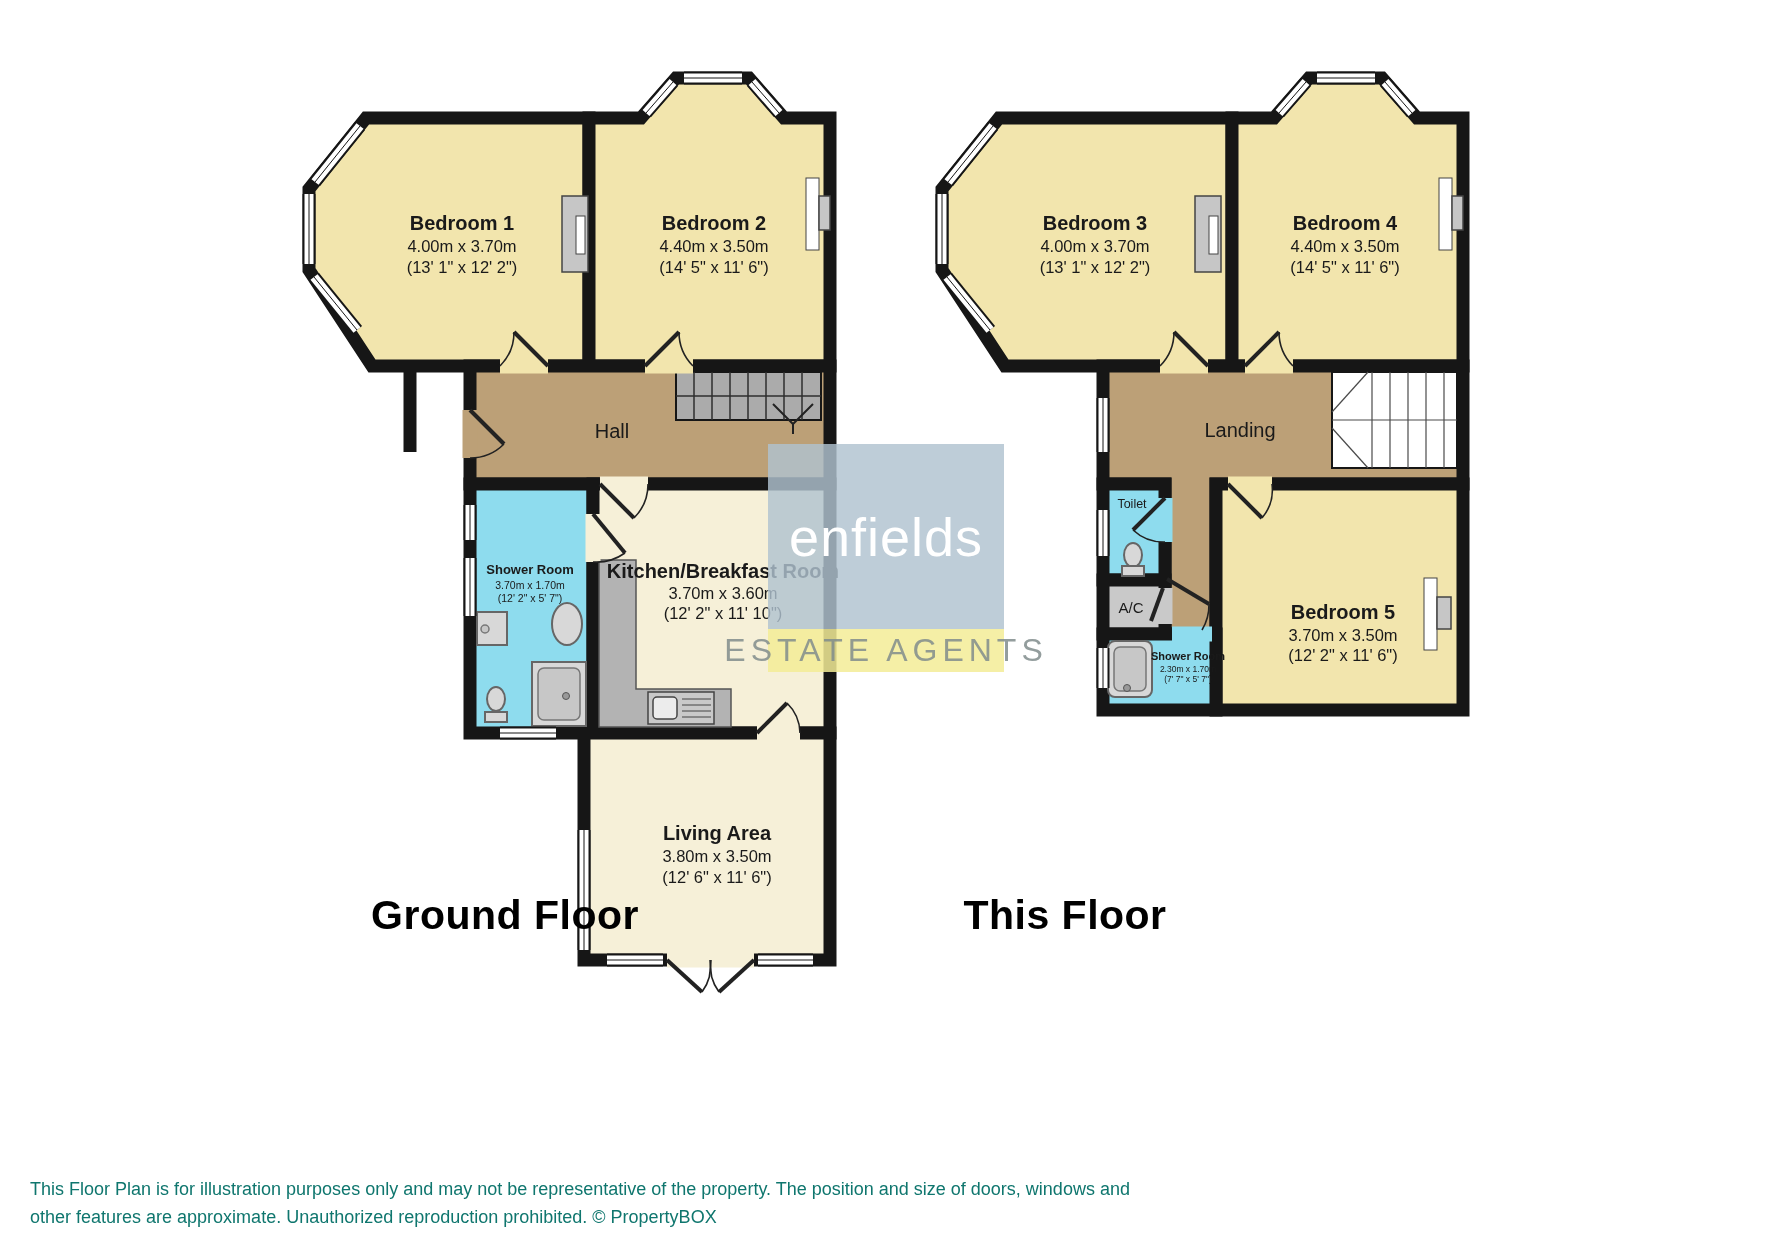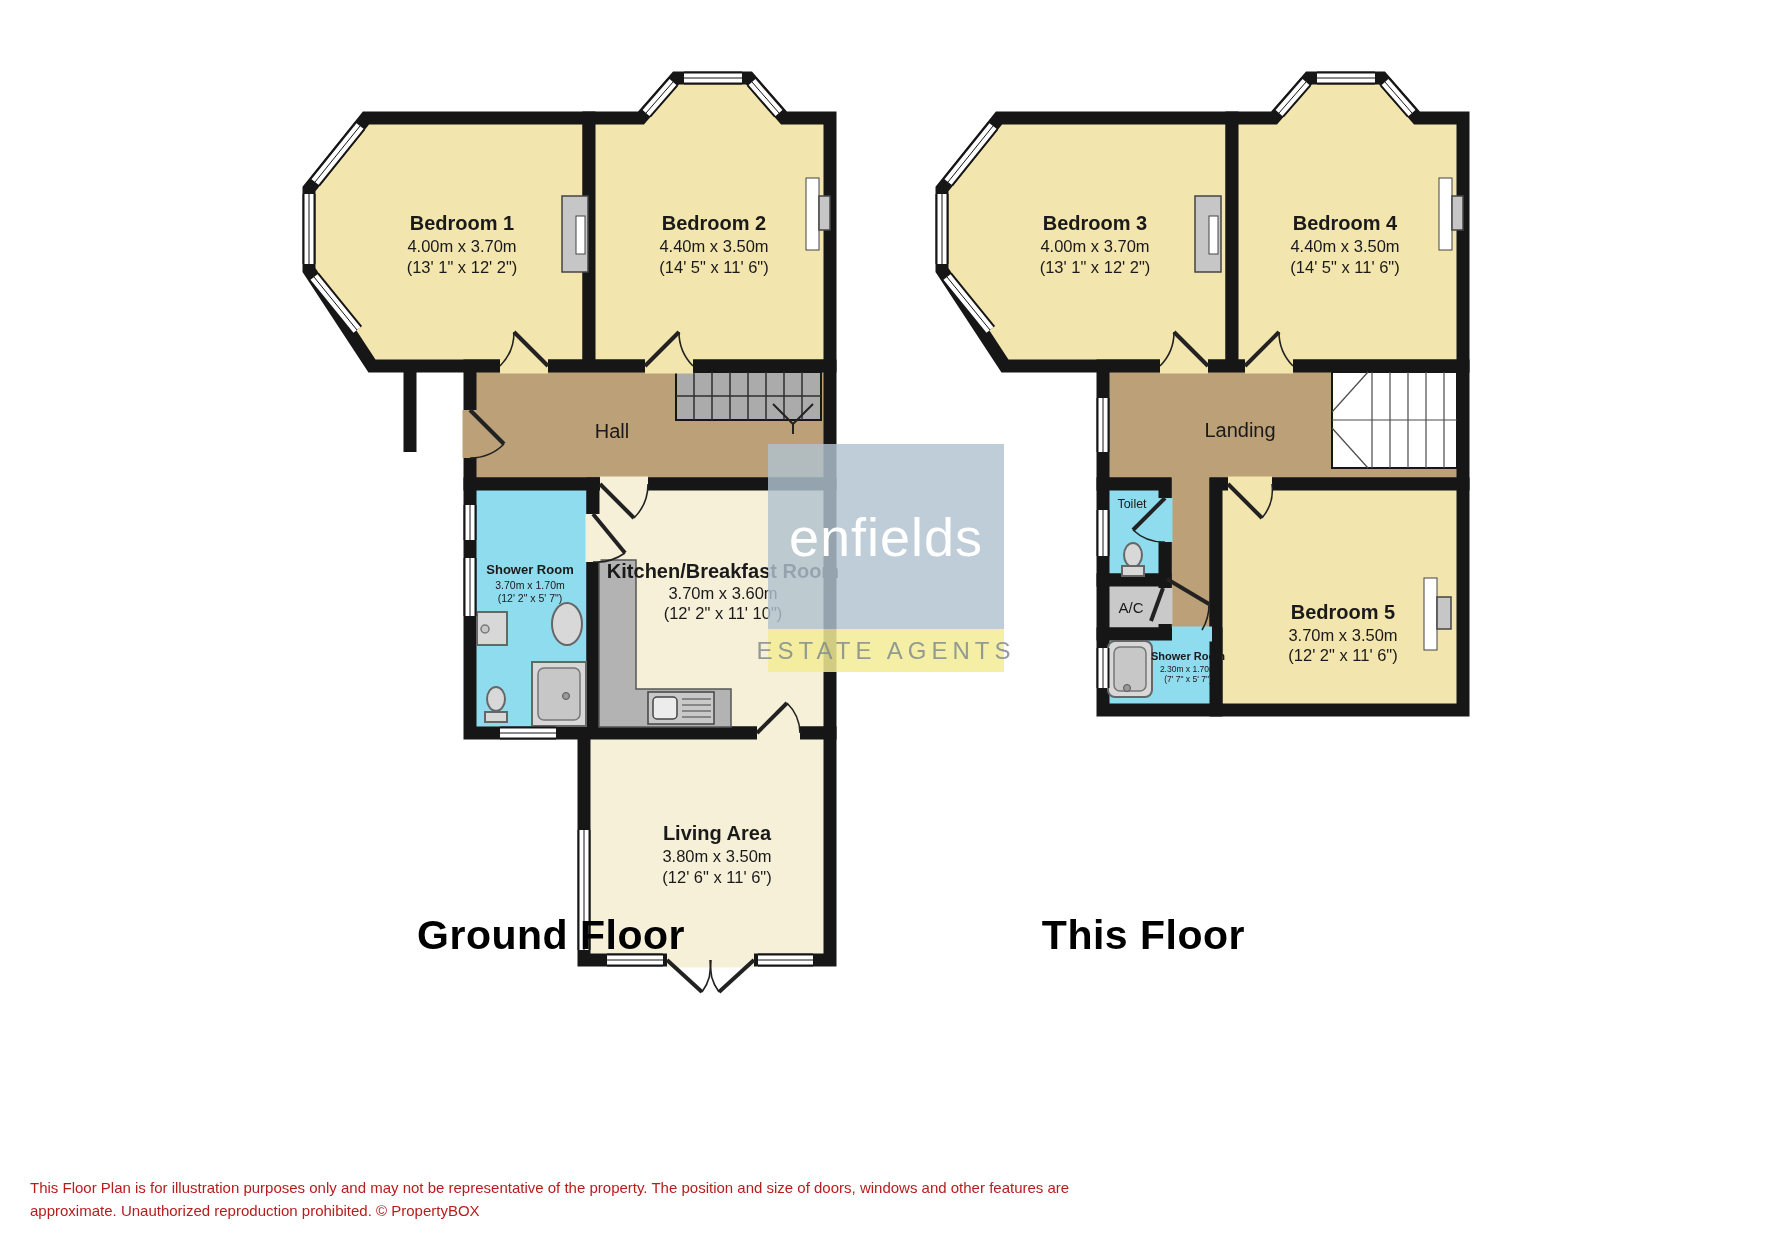--- a/index.html
+++ b/index.html
@@ -49,32 +49,32 @@
   .rname{font-size:20px;font-weight:700;}
   .rdim{font-size:16.5px;}
   .rname-s{font-size:13px;font-weight:700;}
   .rdim-s{font-size:10.5px;}
   .rname-xs{font-size:11px;font-weight:700;}
   .rdim-xs{font-size:8.5px;}
   .rname-plain{font-size:20px;}
   .rname-tiny{font-size:12.5px;}
   .rname-ac{font-size:15px;}
 
-  .floor-title{position:absolute;width:360px;text-align:right;font-size:41px;font-weight:800;
-               color:#000;letter-spacing:.5px;margin-top:20px;}
+  .floor-title{position:absolute;width:360px;text-align:center;font-size:41px;font-weight:800;
+               color:#000;letter-spacing:.5px;}
   .t-ground{left:325px;top:892px;}
   .t-first{left:885px;top:892px;}
 
   .watermark{position:absolute;left:768px;top:444px;width:236px;display:flex;flex-direction:column;}
   .wm-brand{height:185px;background:rgba(176,194,208,.82);color:#fff;font-size:54px;
             display:flex;align-items:center;justify-content:center;letter-spacing:1px;}
-  .wm-tag{height:43px;background:rgba(243,236,150,.85);color:rgba(128,140,140,.85);font-size:24px;
+  .wm-tag{height:43px;background:rgba(243,236,150,.85);color:rgba(128,140,140,.85);font-size:32px;
           letter-spacing:5px;display:flex;align-items:center;justify-content:center;white-space:nowrap;}
 
-  .disclaimer{position:absolute;left:30px;top:1176px;width:1128px;font-size:15px;line-height:1.55;color:#b91c1c;}
+  .disclaimer{position:absolute;left:30px;top:1176px;width:1128px;font-size:18px;line-height:1.55;color:#0f766e;}
 </style>
 </head>
 <body>
 
 <div class="canvas">
 <svg width="1771" height="1240" viewBox="0 0 1771 1240">
 
   <g>
 
     <g>

